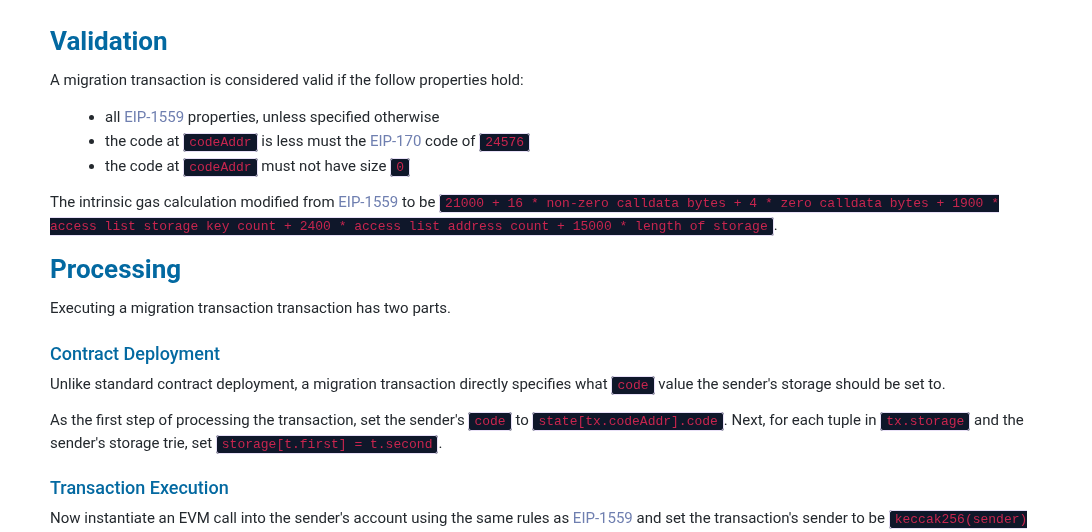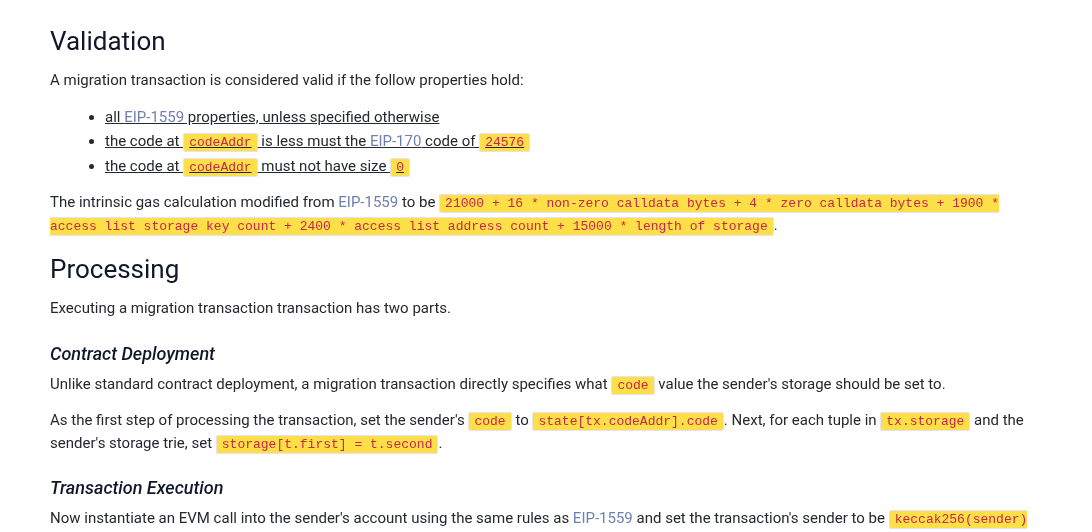--- a/index.html
+++ b/index.html
@@ -5,55 +5,53 @@
     body {
       font-family: -apple-system, BlinkMacSystemFont, "Segoe UI", Roboto, Helvetica, Arial, sans-serif;
       color: #24292e;
       max-width: 1092px;
       margin: 0;
       padding: 10px 50px;
       line-height: 1.5;
       font-size: 15px;
     }
     h2 {
-      font-weight: 400;
+      font-weight: 700;
       font-size: 26px;
       margin-top: 12px;
       margin-bottom: 8px;
-      color: #0f172a;
+      color: #0369a1;
     }
     h3 {
       font-weight: 500;
       font-size: 18px;
       margin-top: 20px;
       margin-bottom: 6px;
-      color: #0f172a;
-      font-style: italic;
+      color: #0369a1;
     }
     p {
       margin: 0 0 14px 0;
       color: #24292e;
     }
     ul {
       margin: 6px 0 14px 0;
       padding-left: 55px;
-      text-decoration: underline;
     }
     li {
       margin: 2px 0;
       list-style-type: disc;
     }
     a.eip-link {
       color: #6f7fb0;
       text-decoration: none;
     }
     code.inline-code {
       font-family: SFMono-Regular, Consolas, "Liberation Mono", Menlo, monospace;
       font-size: 13px;
-      background-color: #fde047;
+      background-color: #0f172a;
       color: #c7254e;
       padding: 1px 5px;
       border-radius: 3px;
       border: 1px solid #e8e0f7;
     }
   </style>
 </head>
 <body>
 
 <h2>Validation</h2>

